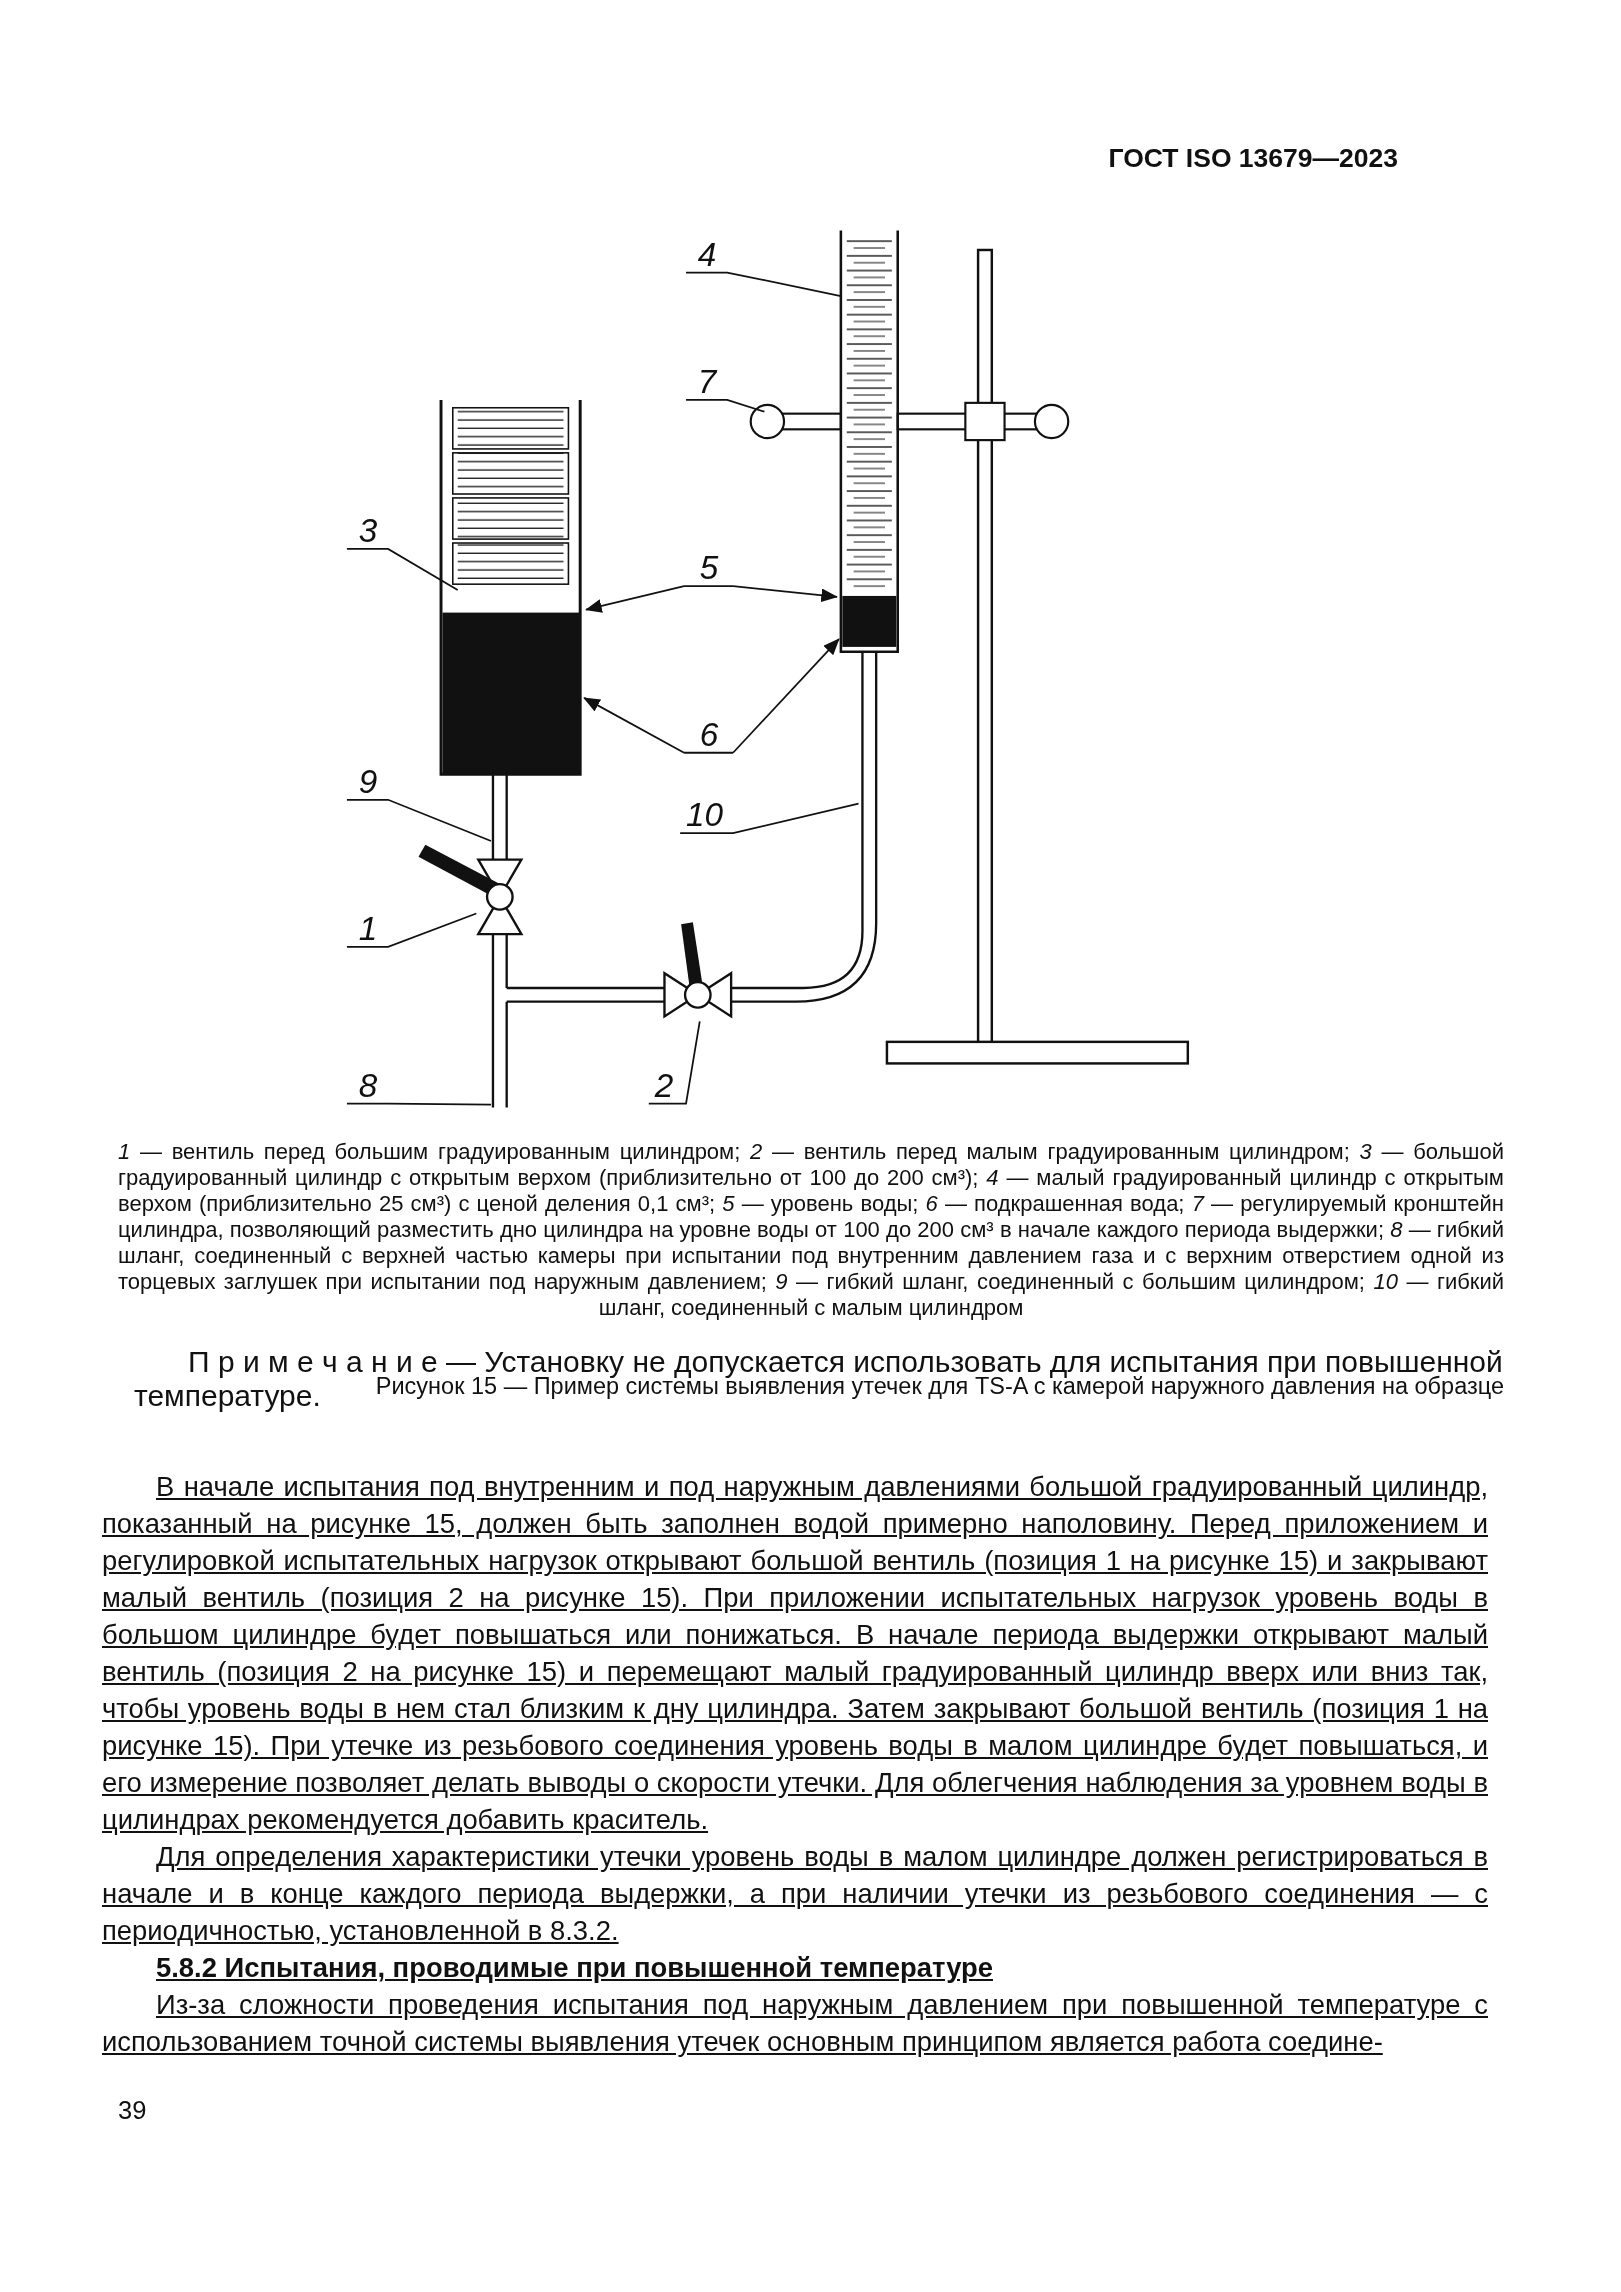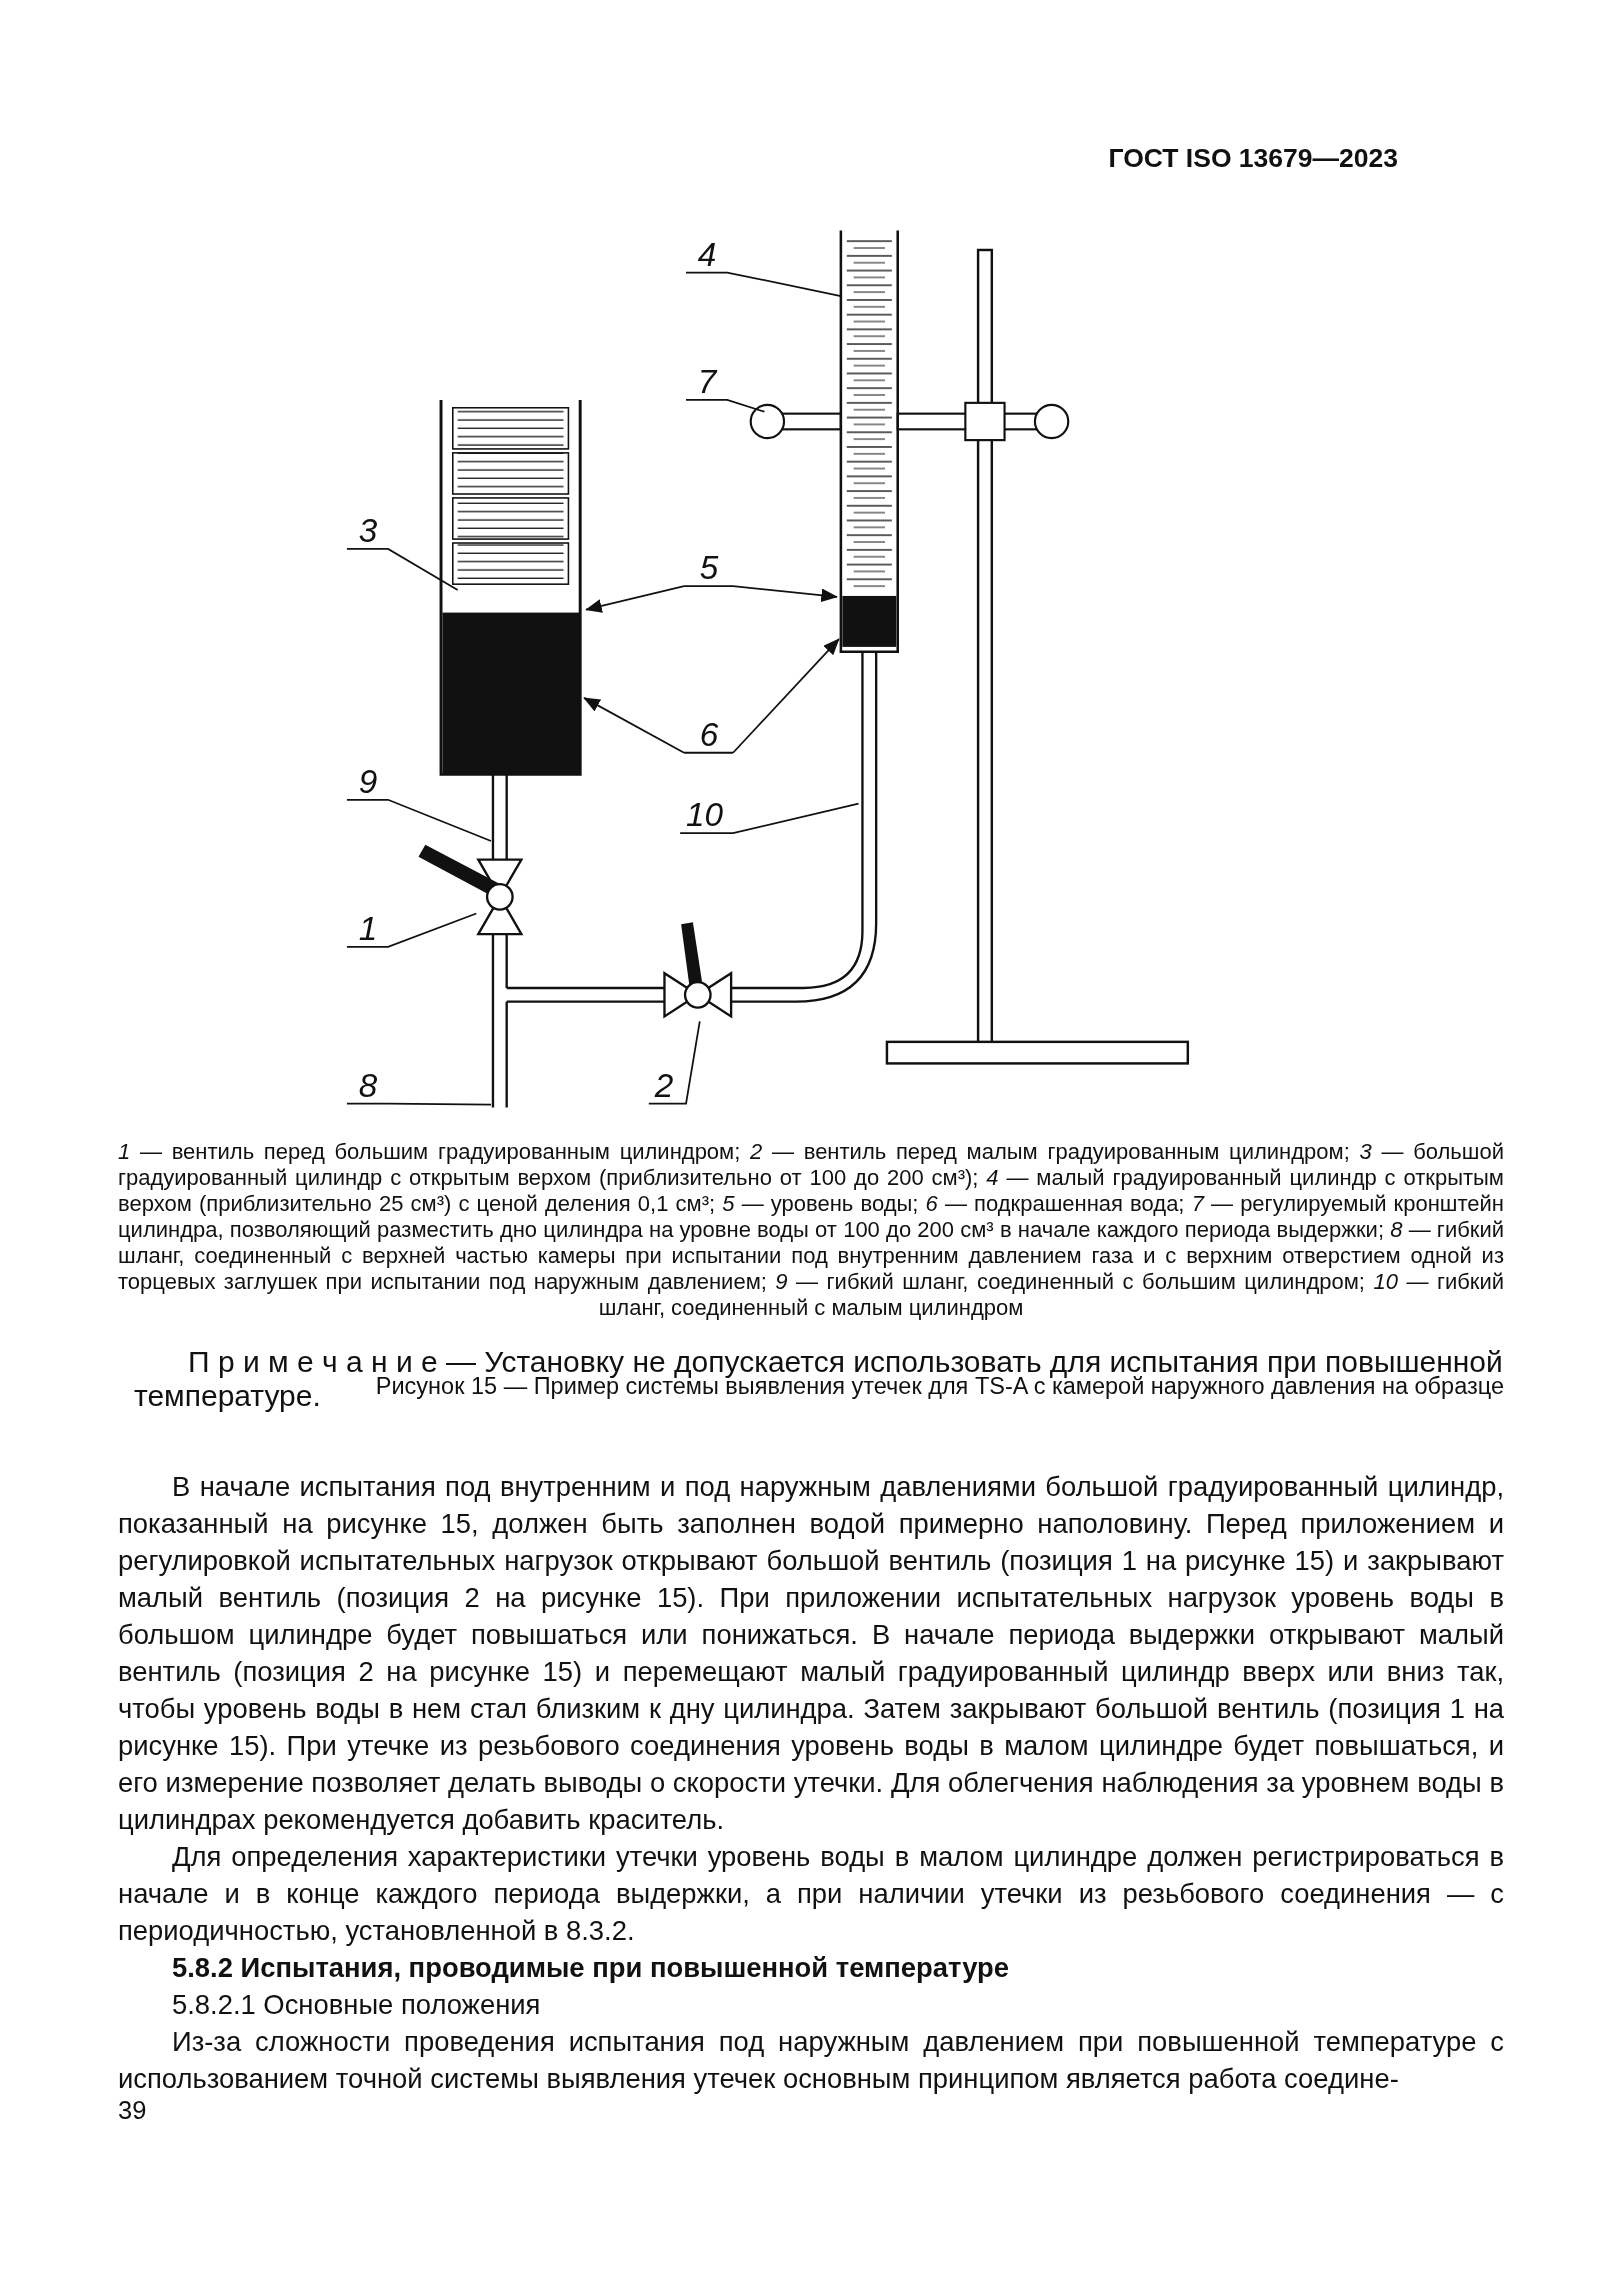--- a/index.html
+++ b/index.html
@@ -27,22 +27,22 @@
   .ln { font-style:italic; }
   .note {
     position:absolute; top:1329px; left:118px; width:1386px;
     font-size:30px; margin:16px; text-indent:54px;
   }
   .caption {
     position:absolute; top:1370px; left:118px; width:1386px;
     font-size:23.5px; line-height:32px; margin:0; text-align:right;
   }
   .body-text {
-    position:absolute; top:1468px; left:118px; width:1386px;
-    font-size:27.4px; line-height:37px;
+    position:absolute; top:1468px; left:102px; width:1386px;
+    font-size:27.4px; line-height:37px;text-decoration:underline;
   }
   .body-text p { margin:0; text-align:justify; text-indent:54px; }
   .body-h1 { font-weight:bold; }
   .pagenum {
     position:absolute; top:2096px; left:118px; width:1386px;
     text-align:left; font-size:25.5px;
   }
 </style>
 </head>
 <body>
@@ -151,20 +151,19 @@
   <p class="legend"><span class="ln">1</span><span> — вентиль перед большим градуированным цилиндром; </span><span class="ln">2</span><span> — вентиль перед малым градуированным цилиндром; </span><span class="ln">3</span><span> — большой градуированный цилиндр с открытым верхом (приблизительно от 100 до 200 см³); </span><span class="ln">4</span><span> — малый градуированный цилиндр с открытым верхом (приблизительно 25 см³) с ценой деления 0,1 см³; </span><span class="ln">5</span><span> — уровень воды; </span><span class="ln">6</span><span> — подкрашенная вода; </span><span class="ln">7</span><span> — регулируемый кронштейн цилиндра, позволяющий разместить дно цилиндра на уровне воды от 100 до 200 см³ в начале каждого периода выдержки; </span><span class="ln">8</span><span> — гибкий шланг, соединенный с верхней частью камеры при испытании под внутренним давлением газа и с верхним отверстием одной из торцевых заглушек при испытании под наружным давлением; </span><span class="ln">9</span><span> — гибкий шланг, соединенный с большим цилиндром; </span><span class="ln">10</span><span> — гибкий шланг, соединенный с малым цилиндром</span></p>
 
   <p class="note"><span>П р и м е ч а н и е</span><span> — Установку не допускается использовать для испытания при повышенной температуре.</span></p>
 
   <p class="caption"><span>Рисунок 15 — Пример системы выявления утечек для TS-A с камерой наружного давления на образце</span><br></p>
 
   <div class="body-text">
     <p>В начале испытания под внутренним и под наружным давлениями большой градуированный цилиндр, показанный на рисунке 15, должен быть заполнен водой примерно наполовину. Перед приложением и регулировкой испытательных нагрузок открывают большой вентиль (позиция 1 на рисунке 15) и закрывают малый вентиль (позиция 2 на рисунке 15). При приложении испытательных нагрузок уровень воды в большом цилиндре будет повышаться или понижаться. В начале периода выдержки открывают малый вентиль (позиция 2 на рисунке 15) и перемещают малый градуированный цилиндр вверх или вниз так, чтобы уровень воды в нем стал близким к дну цилиндра. Затем закрывают большой вентиль (позиция 1 на рисунке 15). При утечке из резьбового соединения уровень воды в малом цилиндре будет повышаться, и его измерение позволяет делать выводы о скорости утечки. Для облегчения наблюдения за уровнем воды в цилиндрах рекомендуется добавить краситель.</p>
     <p>Для определения характеристики утечки уровень воды в малом цилиндре должен регистрироваться в начале и в конце каждого периода выдержки, а при наличии утечки из резьбового соединения — с периодичностью, установленной в 8.3.2.</p>
     <p class="body-h1">5.8.2 Испытания, проводимые при повышенной температуре</p>
-    <p>5.8.2.1 Основные положения</p>
     <p>Из-за сложности проведения испытания под наружным давлением при повышенной температуре с использованием точной системы выявления утечек основным принципом является работа соедине-</p>
   </div>
 
   <div class="pagenum">39</div>
 
 </div>
 
 
 </body></html>

